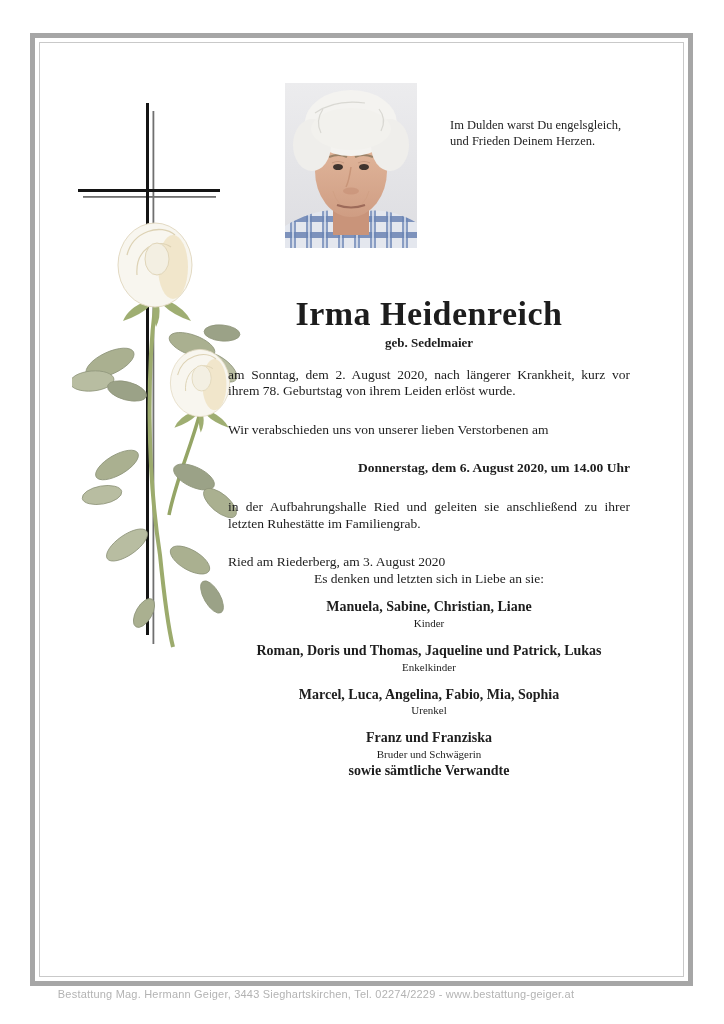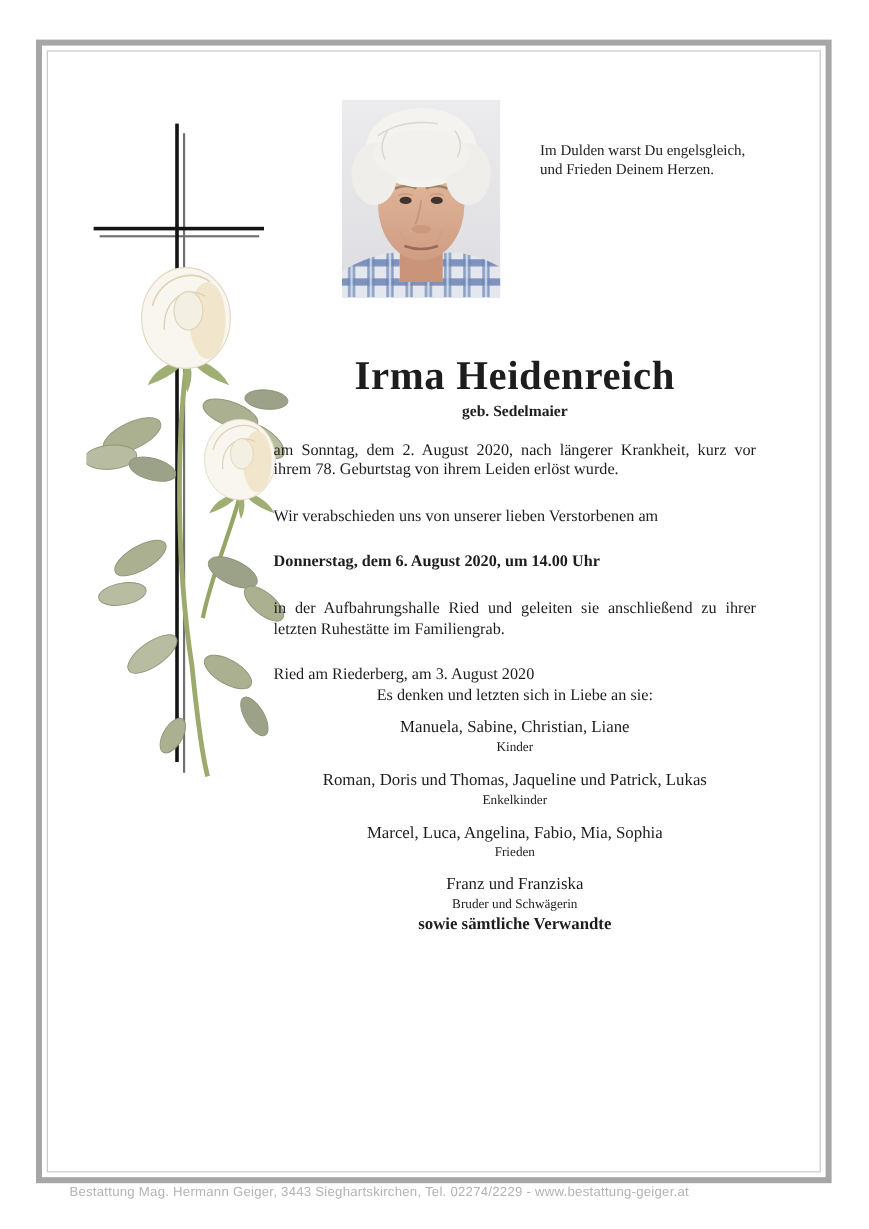--- a/index.html
+++ b/index.html
@@ -38,25 +38,25 @@
     margin:30px 0 0 0;
     font-size:34px; font-weight:bold; line-height:1.05;
     text-align:center; letter-spacing:0.5px;
   }
   .maiden-name {
     margin-top:3px; text-align:center;
     font-weight:bold; font-size:13px;
   }
   .mt { margin-top:16px !important; }
   .mt2 { margin-top:22px !important; }
-  .date-line { font-weight:bold; text-align:left; }
+  .date-line { font-weight:bold; text-align:right; }
   .center { text-align:center; }
   .mourners { margin-top:27px; text-align:center; }
   .mourner-group { margin-top:12px; }
-  .mourner-names { font-weight:normal; font-size:14px; line-height:1.2; }
+  .mourner-names { font-weight:bold; font-size:14px; line-height:1.2; }
   .mourner-relation { font-size:11px; line-height:1.25; margin-top:1px; }
   .closing { margin-top:15px; font-weight:bold; font-size:14px; }
   .footer {
     position:absolute; left:0; top:988px; width:632px;
     text-align:center;
     font-family:"Liberation Sans", sans-serif;
     font-size:11px; color:#b3b3b3; letter-spacing:0.2px;
   }
 </style>
 </head>
@@ -187,21 +187,21 @@
     <div class="mourner-relation center">Kinder</div>
   </div>
 
   <div class="mourner-group">
     <div class="mourner-names center">Roman, Doris und Thomas, Jaqueline und Patrick, Lukas</div>
     <div class="mourner-relation center">Enkelkinder</div>
   </div>
 
   <div class="mourner-group">
     <div class="mourner-names center">Marcel, Luca, Angelina, Fabio, Mia, Sophia</div>
-    <div class="mourner-relation center">Frieden</div>
+    <div class="mourner-relation center">Urenkel</div>
   </div>
 
   <div class="mourner-group">
     <div class="mourner-names center">Franz und Franziska</div>
     <div class="mourner-relation center">Bruder und Schwägerin</div>
   </div>
 
   <p class="closing center">sowie sämtliche Verwandte</p>
 </div>
 

